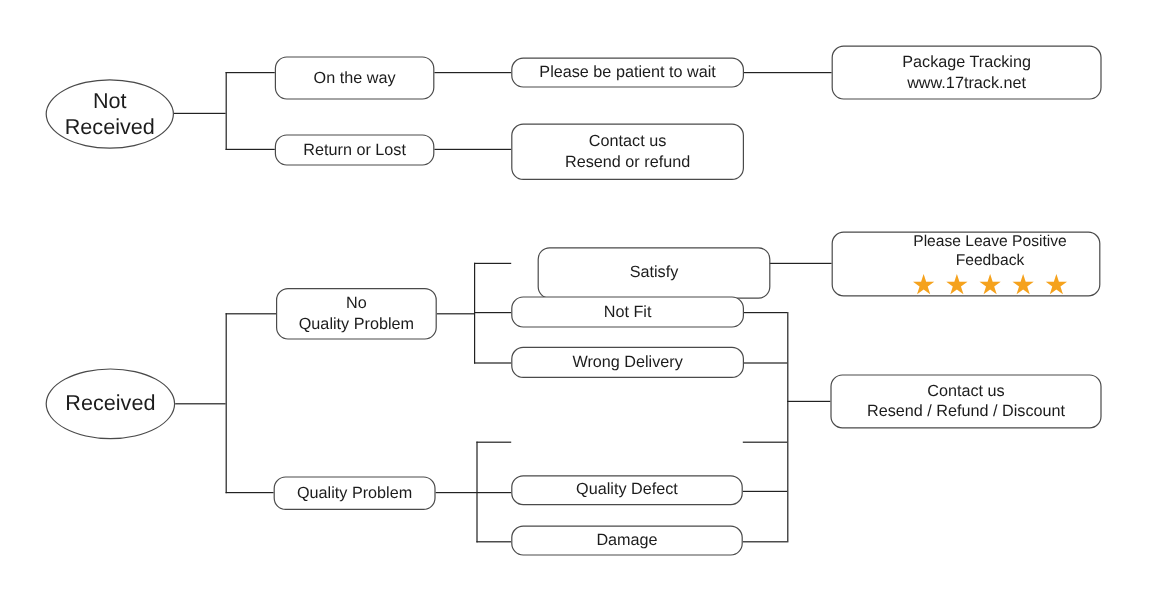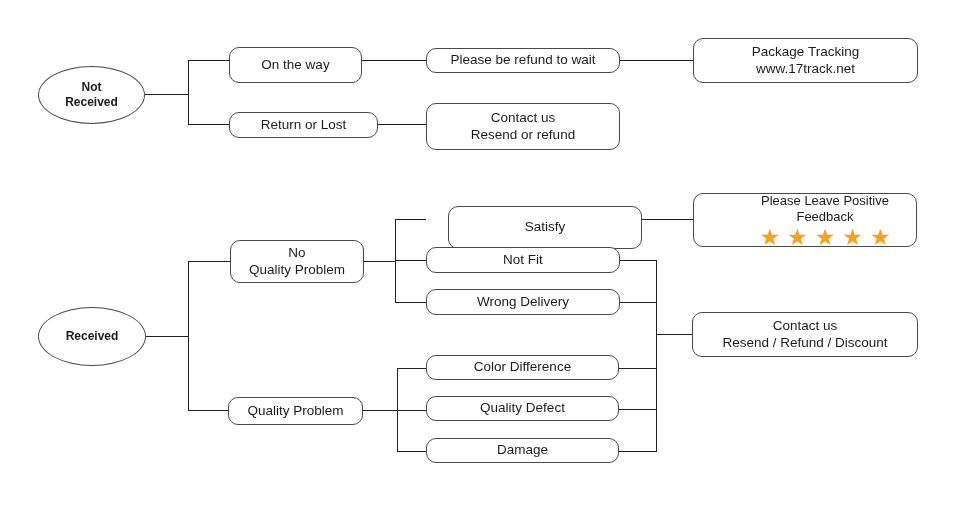--- a/index.html
+++ b/index.html
@@ -7,21 +7,21 @@
     position:relative;width:960px;height:513px;background:#ffffff;
     font-family:"Liberation Sans",sans-serif;color:#1c1c1c;overflow:hidden;
   }
   .node{
     position:absolute;display:flex;align-items:center;justify-content:center;
     text-align:center;box-sizing:border-box;background:#ffffff;
     border:1.4px solid #4a4a4a;white-space:pre-line;
     font-size:13.5px;line-height:1.25;color:#1c1c1c;
   }
   .box{border-radius:10px;}
-  .ellipse{border-radius:50%;font-size:12px;font-weight:bold;}
+  .ellipse{border-radius:50%;font-size:18px;}
   .edge{position:absolute;background:#222222;}
   .edge.h{height:1.4px;}
   .edge.v{width:1.4px;}
   .fb{flex-direction:column;gap:1px;padding-top:2px;padding-left:40px;}
   .fb-title{font-size:13px;line-height:1.2;}
   .stars{display:flex;gap:7px;align-items:center;justify-content:center;
     font-size:23px;line-height:1;color:#f5a21d;letter-spacing:0;}
   .stars span{display:block;}
 </style>
 </head>
@@ -61,26 +61,26 @@
   <div class="edge h" style="left:363px;top:410px;width:63px"></div>
   <div class="edge v" style="left:397px;top:368px;height:84px"></div>
   <div class="edge h" style="left:397px;top:368px;width:29px"></div>
   <div class="edge h" style="left:397px;top:451px;width:29px"></div>
 
   <div class="node ellipse" style="left:38px;top:66px;width:107px;height:58px">Not
 Received</div>
 
   <div class="node box" style="left:229px;top:47px;width:133px;height:36px">On the way</div>
 
-  <div class="node box" style="left:426px;top:48px;width:194px;height:25px">Please be refund to wait</div>
+  <div class="node box" style="left:426px;top:48px;width:194px;height:25px">Please be patient to wait</div>
 
   <div class="node box" style="left:693px;top:38px;width:225px;height:45px">Package Tracking
 www.17track.net</div>
 
-  <div class="node box" style="left:229px;top:112px;width:149px;height:26px">Return or Lost</div>
+  <div class="node box" style="left:229px;top:112px;width:133px;height:26px">Return or Lost</div>
 
   <div class="node box" style="left:426px;top:103px;width:194px;height:47px">Contact us
 Resend or refund</div>
 
   <div class="node ellipse" style="left:38px;top:307px;width:108px;height:59px">Received</div>
 
   <div class="node box" style="left:230px;top:240px;width:134px;height:43px">No
 Quality Problem</div>
 
   <div class="node box" style="left:448px;top:206px;width:194px;height:43px">Satisfy</div>
@@ -98,19 +98,18 @@
       <span>★</span>
       <span>★</span>
     </span>
   </div>
 
   <div class="node box" style="left:692px;top:312px;width:226px;height:45px">Contact us
 Resend / Refund / Discount</div>
 
   <div class="node box" style="left:228px;top:397px;width:135px;height:28px">Quality Problem</div>
 
-  <div class="node box" style="left:426px;top:355px;width:193px;height:25px">Color Difference</div>
 
   <div class="node box" style="left:426px;top:438px;width:193px;height:25px">Damage</div>
 
   <div class="node box" style="left:426px;top:396px;width:193px;height:25px">Quality Defect</div>
 
 </div>
 
 </body></html>

